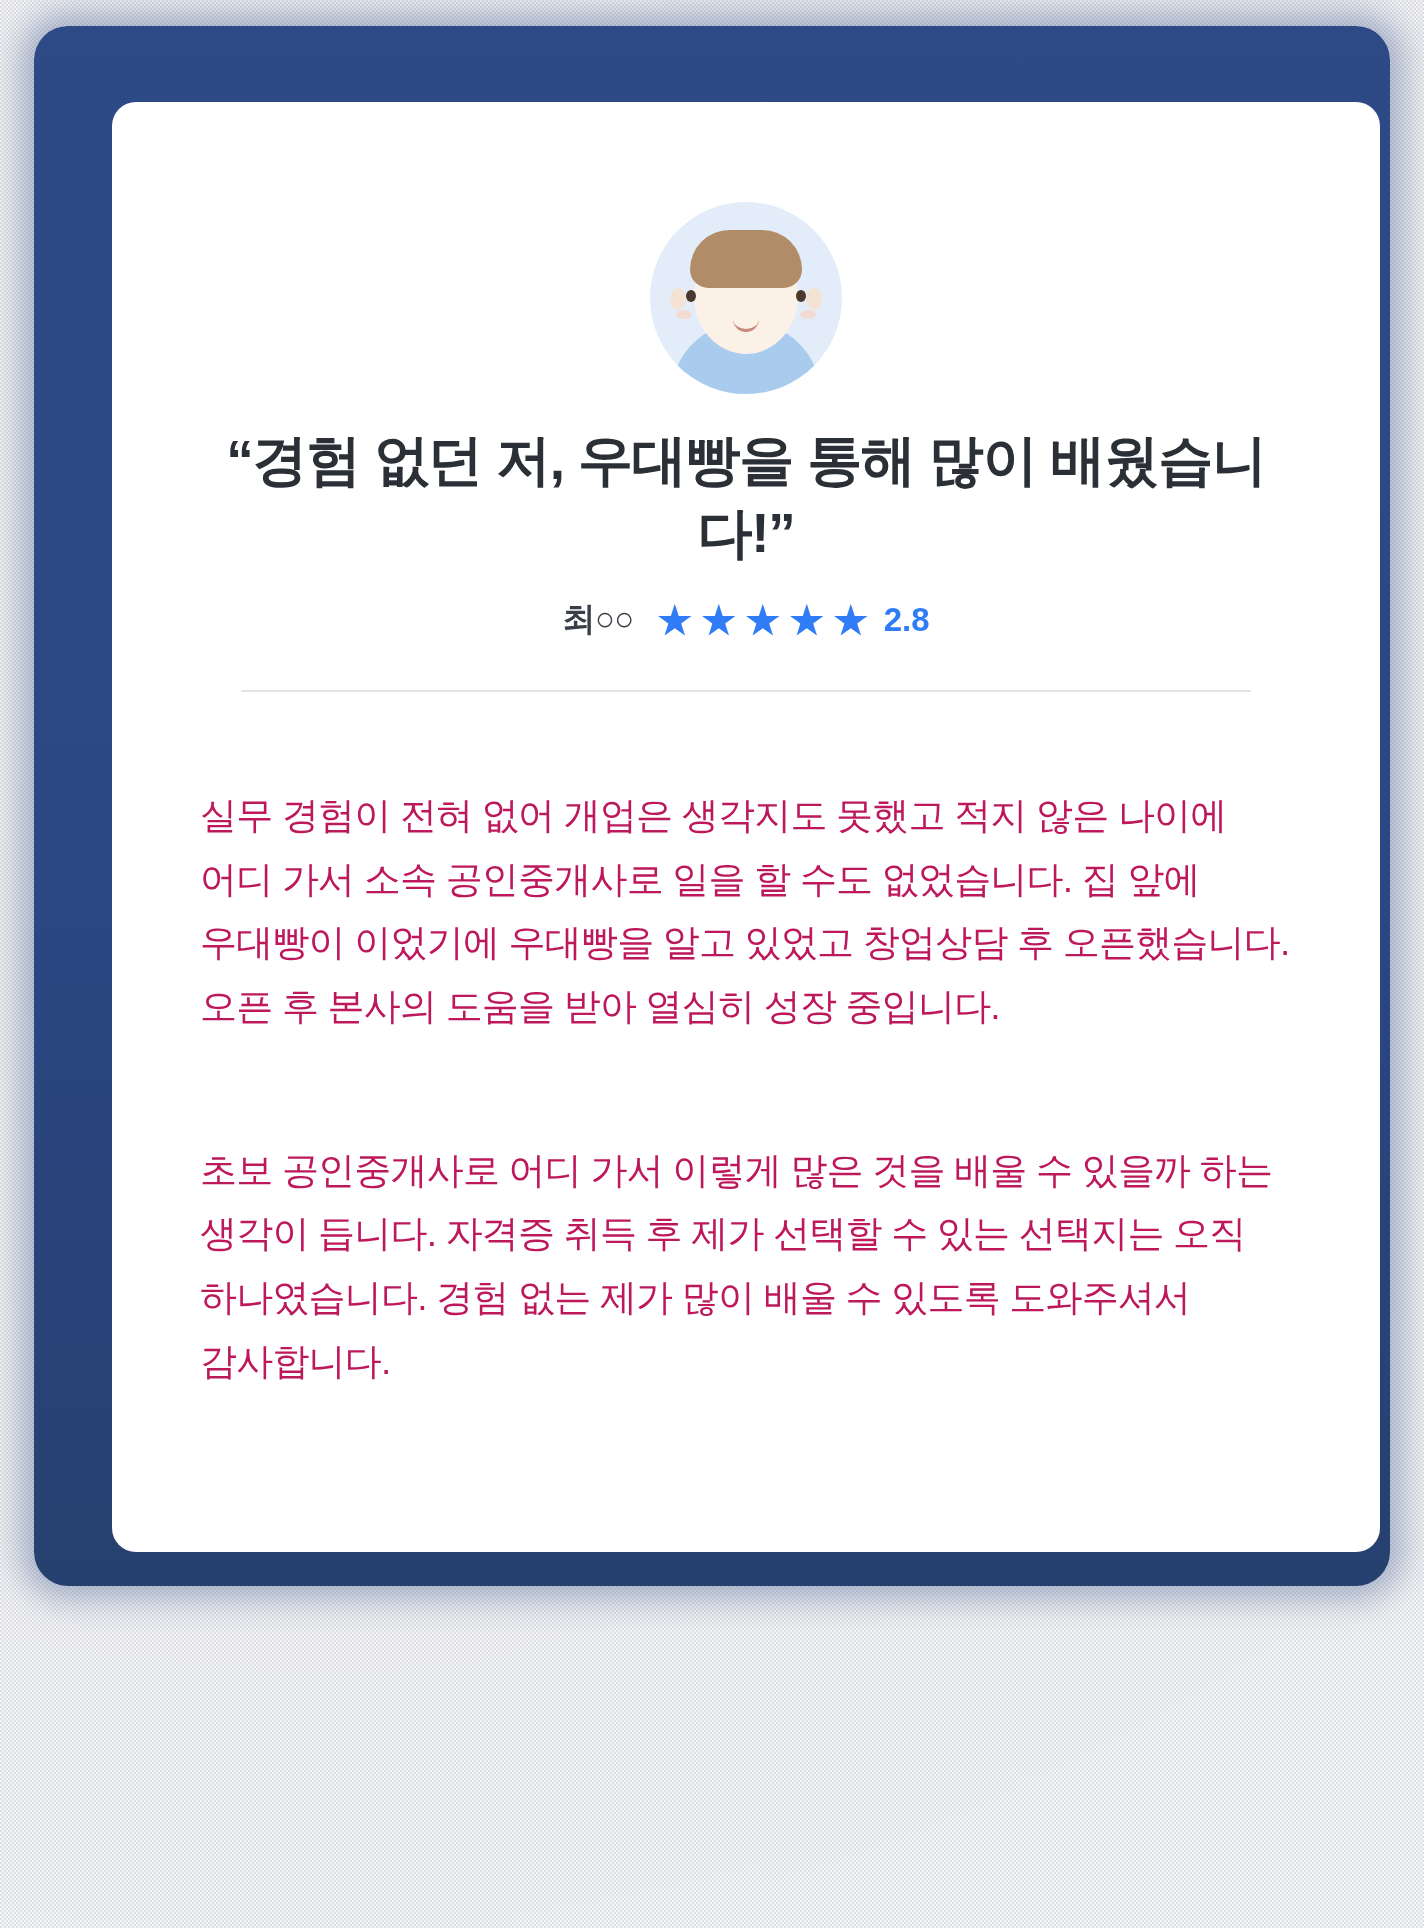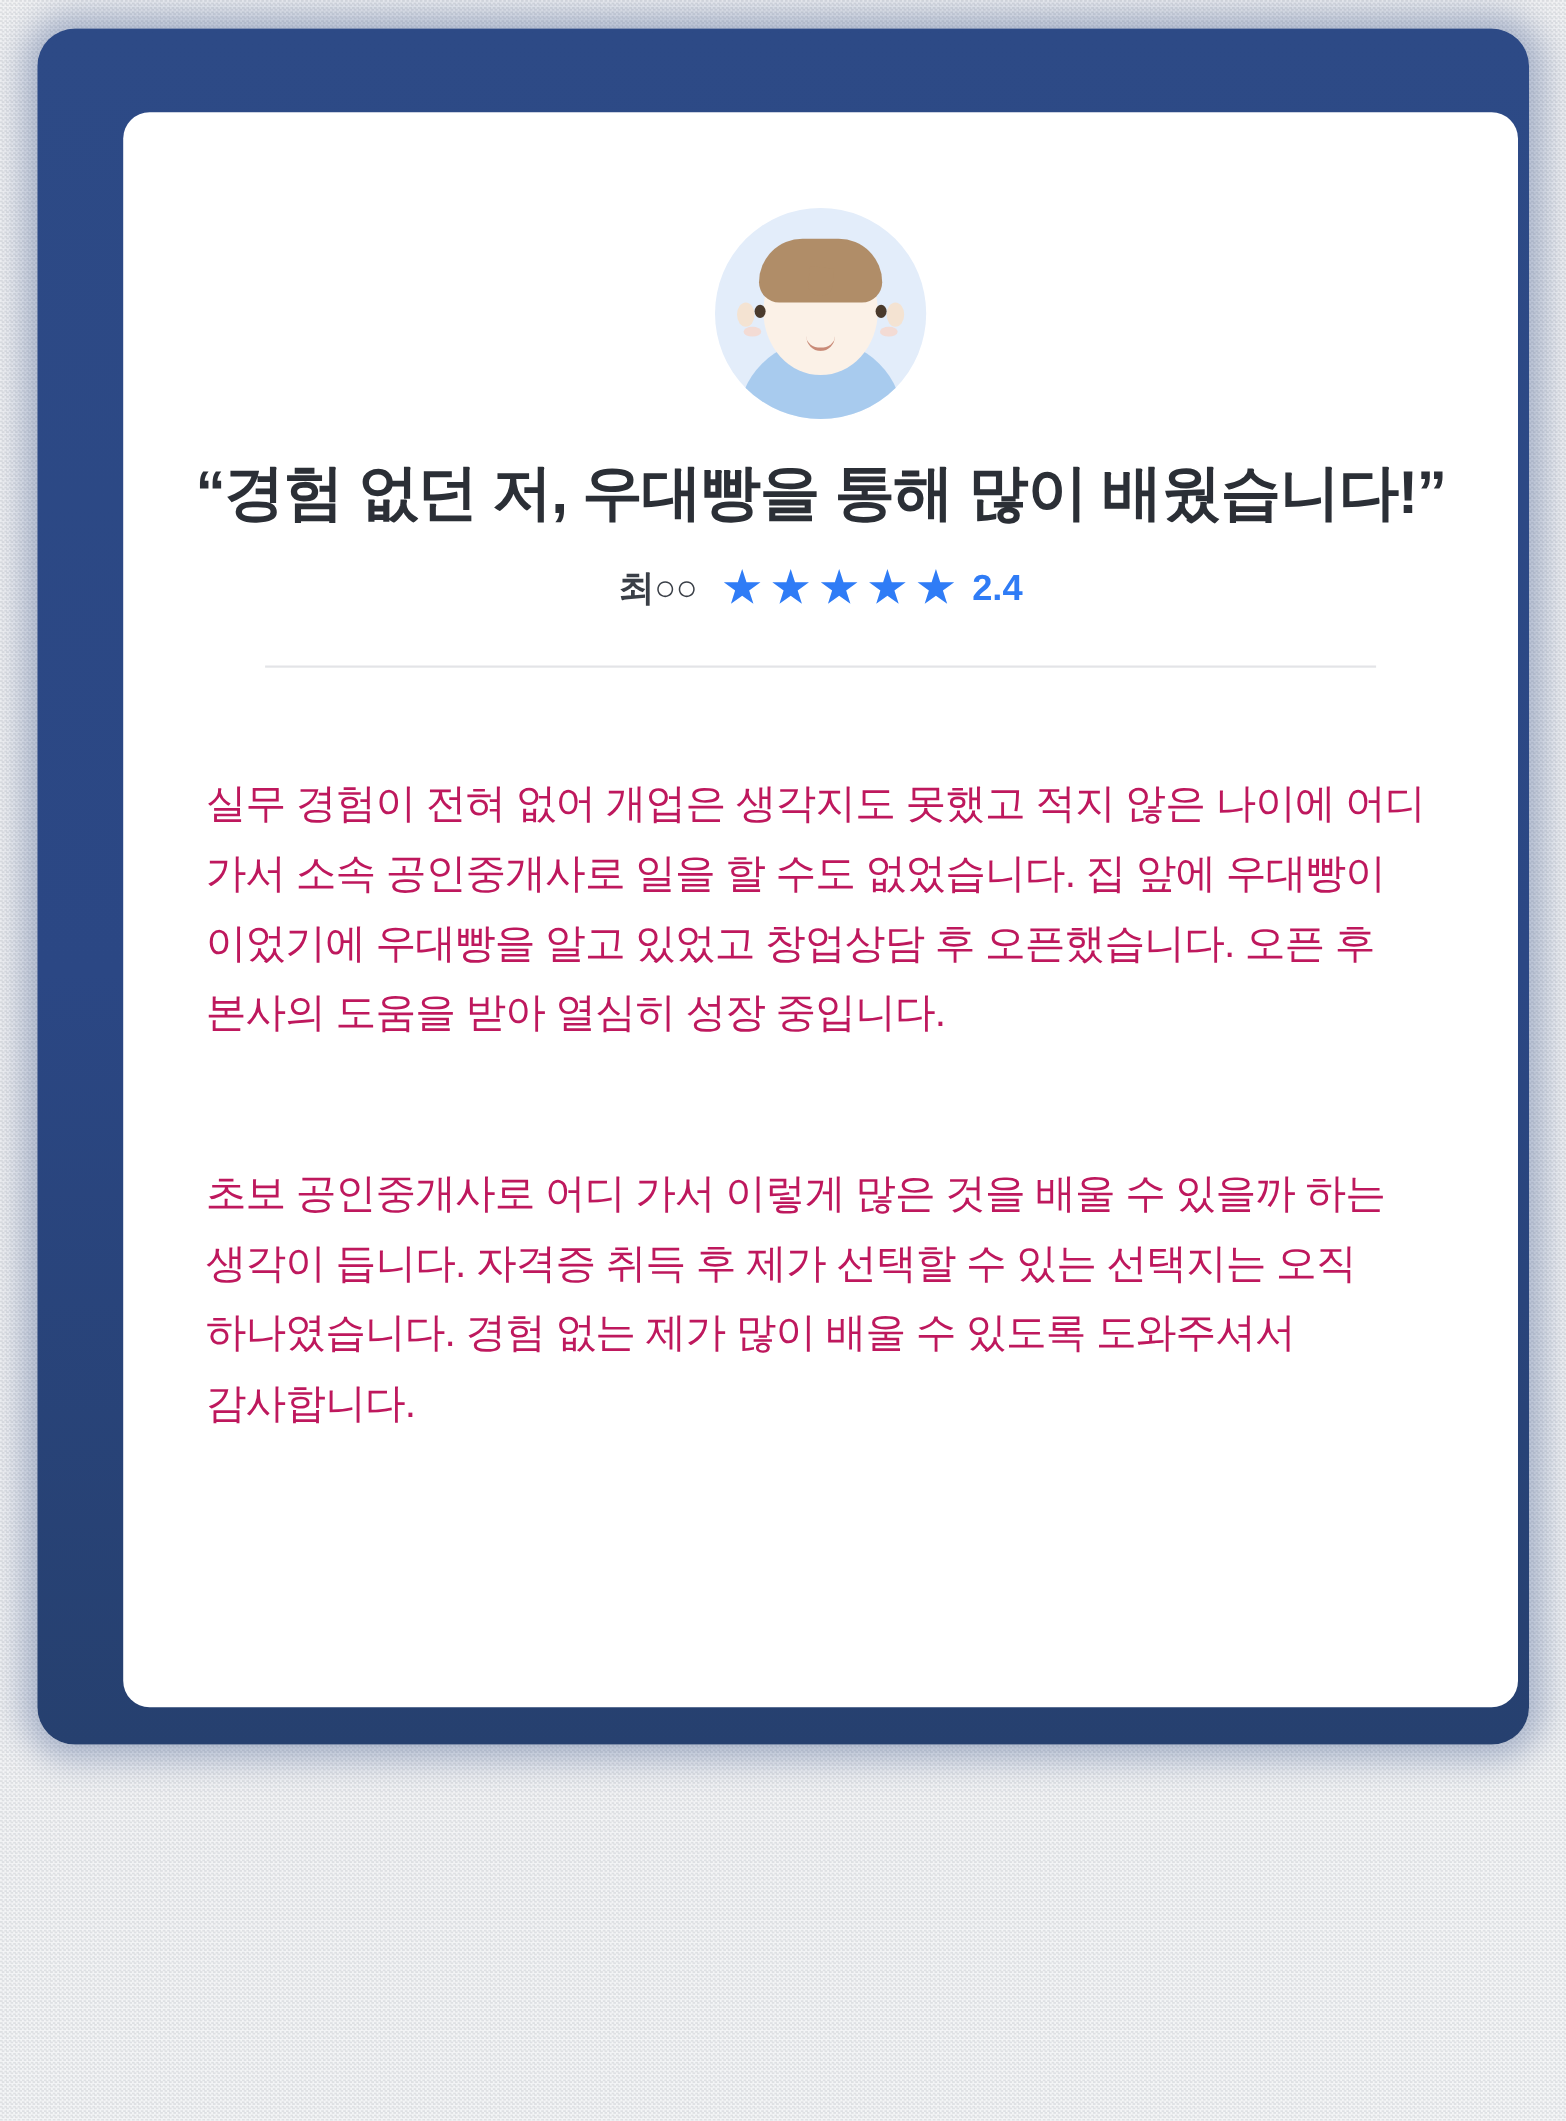--- a/index.html
+++ b/index.html
@@ -47,21 +47,21 @@
 
   .card {
     position: absolute;
     left: 78px;
     top: 76px;
     width: 1268px;
     height: 1450px;
     background: #ffffff;
     border-radius: 24px;
     box-sizing: border-box;
-    padding: 3px;
+    padding: 16px;
     overflow: hidden;
   }
 
   .avatar-wrap {
     display: flex;
     justify-content: center;
     margin-top: 84px;
   }
   .avatar {
     width: 192px;
@@ -241,21 +241,21 @@
       <h1 class="quote-title">“경험 없던 저, 우대빵을 통해 많이 배웠습니다!”</h1>
 
       <div class="meta-row">
         <span class="reviewer">최○○</span>
         <span class="stars">
           <span class="star">★</span>
           <span class="star">★</span>
           <span class="star">★</span>
           <span class="star">★</span>
           <span class="star">★</span>
-          <span class="score">2.4</span>
+          <span class="score">2.8</span>
         </span>
       </div>
 
       <div class="divider"></div>
 
       <p class="body-text first">실무 경험이 전혀 없어 개업은 생각지도 못했고 적지 않은 나이에 어디 가서 소속 공인중개사로 일을 할 수도 없었습니다. 집 앞에 우대빵이 이었기에 우대빵을 알고 있었고 창업상담 후 오픈했습니다. 오픈 후 본사의 도움을 받아 열심히 성장 중입니다.</p>
 
       <p class="body-text second">초보 공인중개사로 어디 가서 이렇게 많은 것을 배울 수 있을까 하는 생각이 듭니다. 자격증 취득 후 제가 선택할 수 있는 선택지는 오직 하나였습니다. 경험 없는 제가 많이 배울 수 있도록 도와주셔서 감사합니다.</p>
 
     </div>

